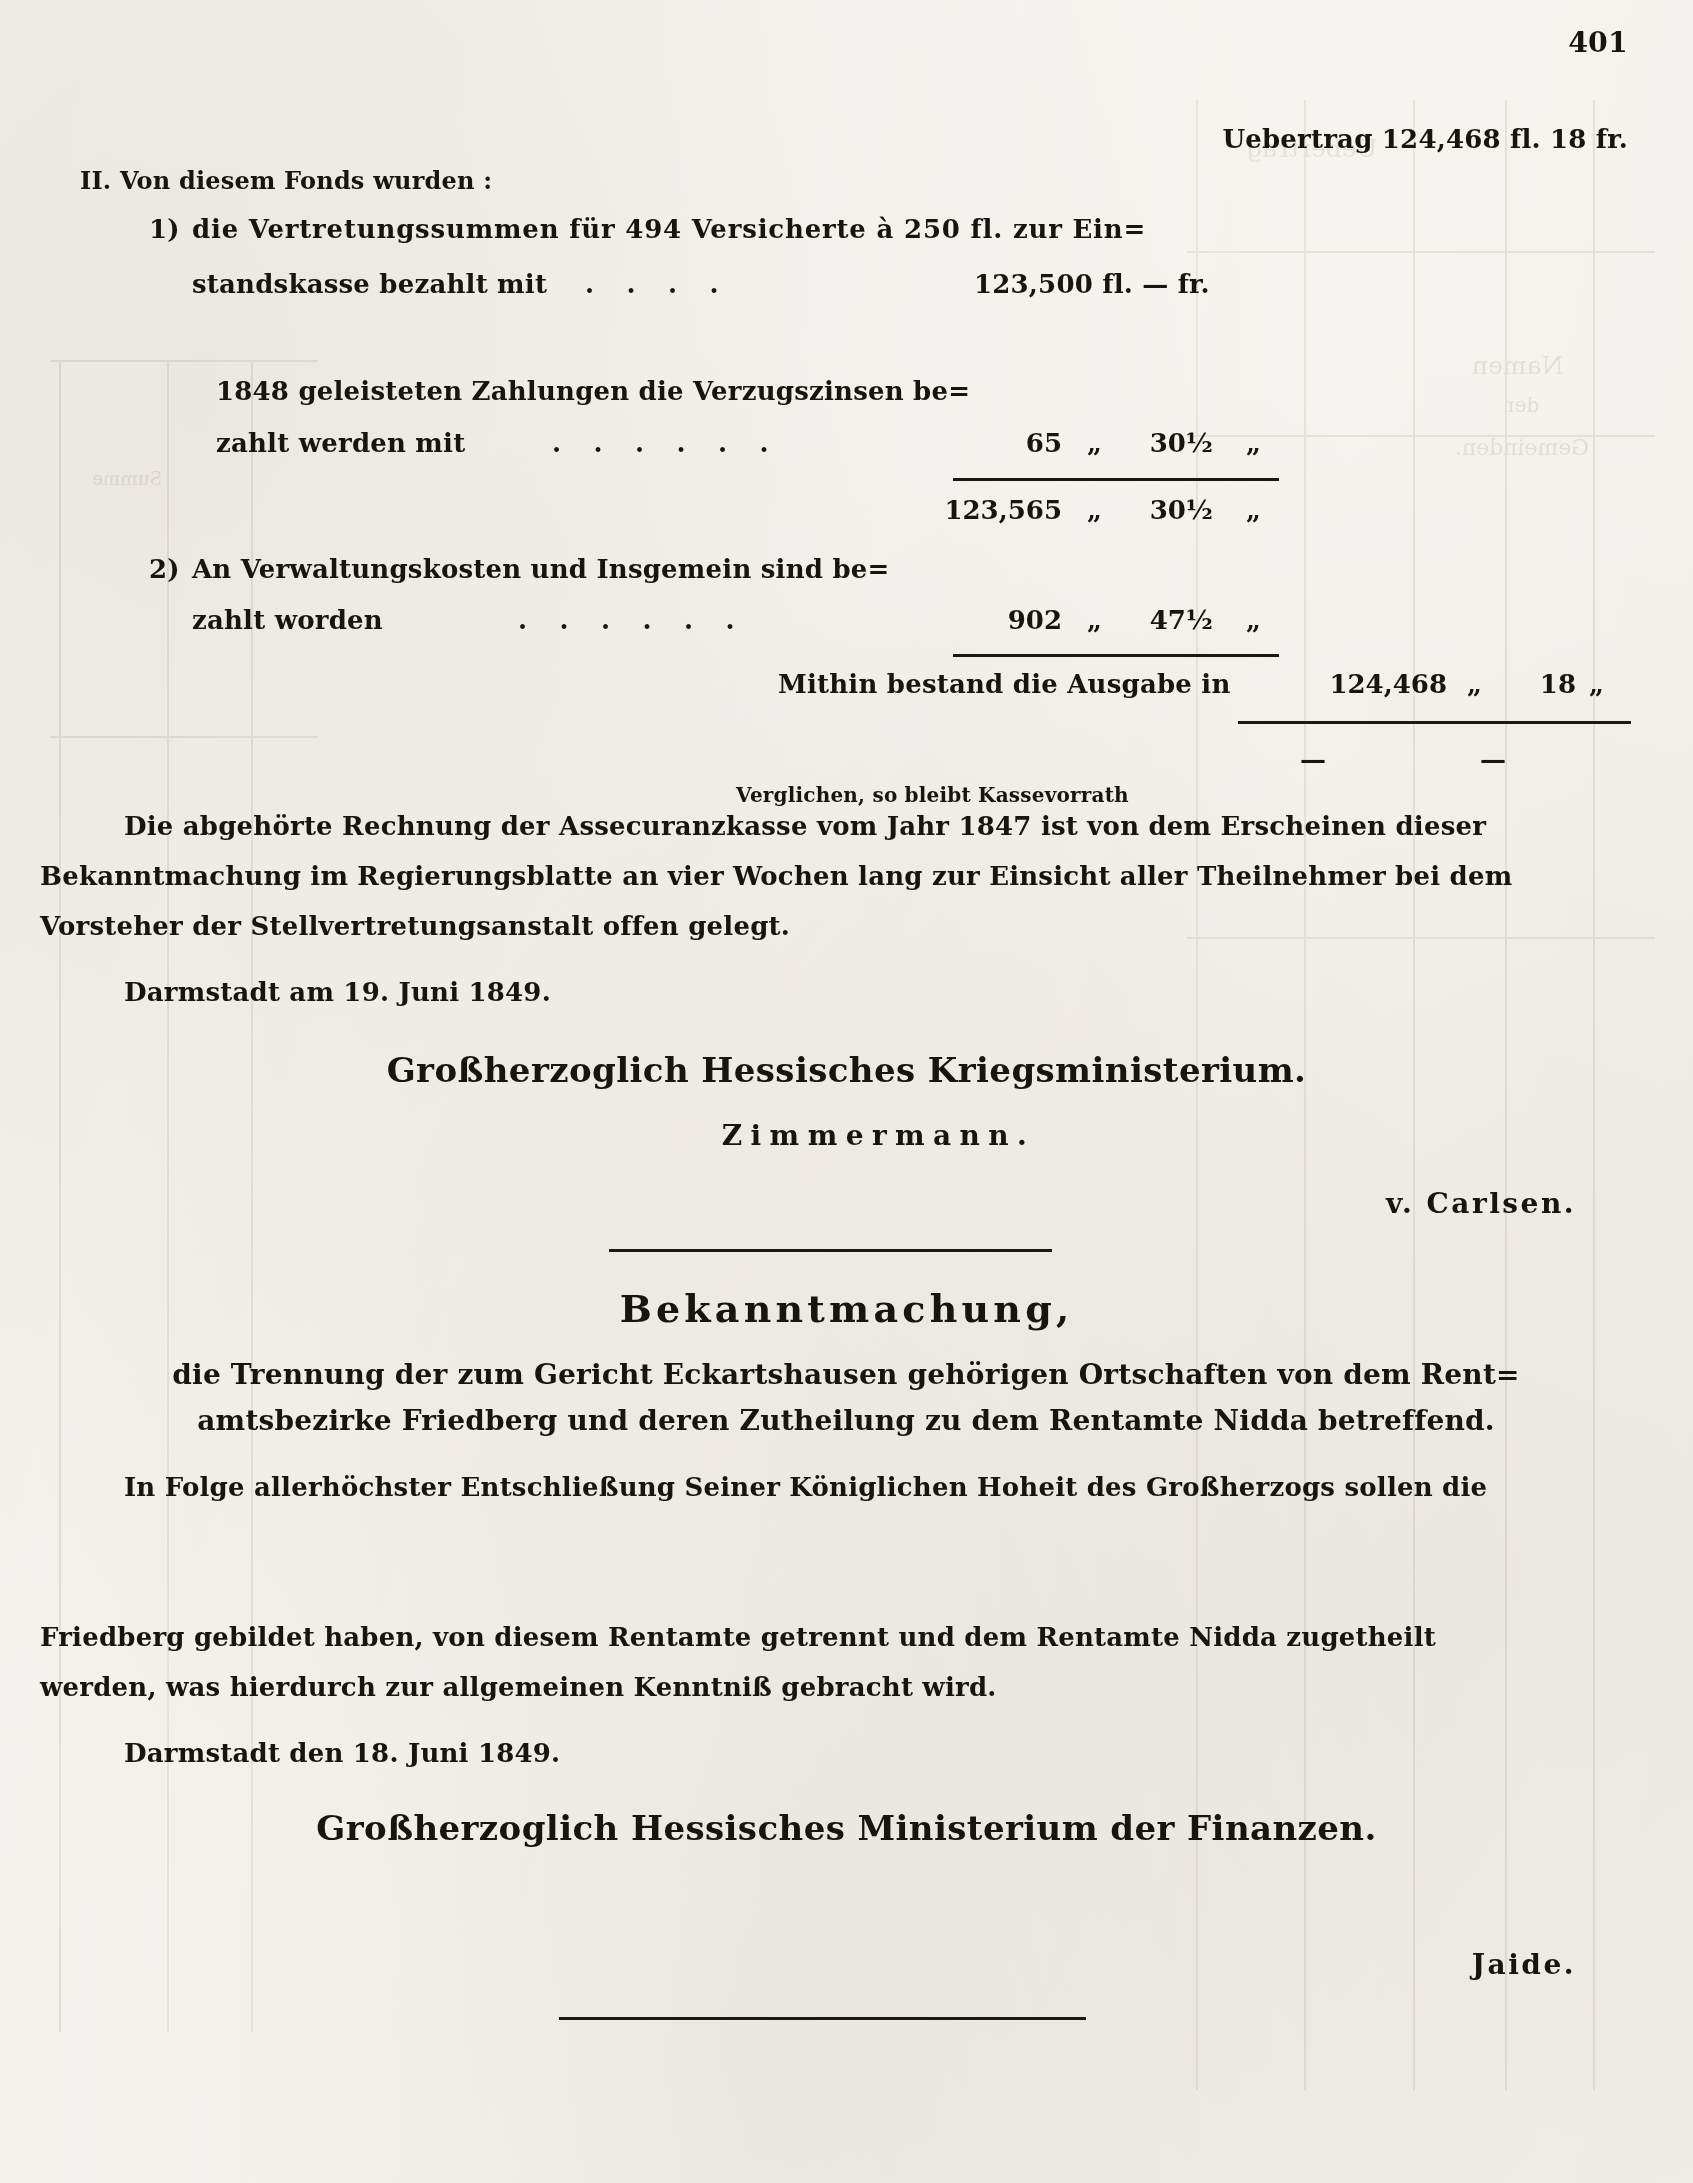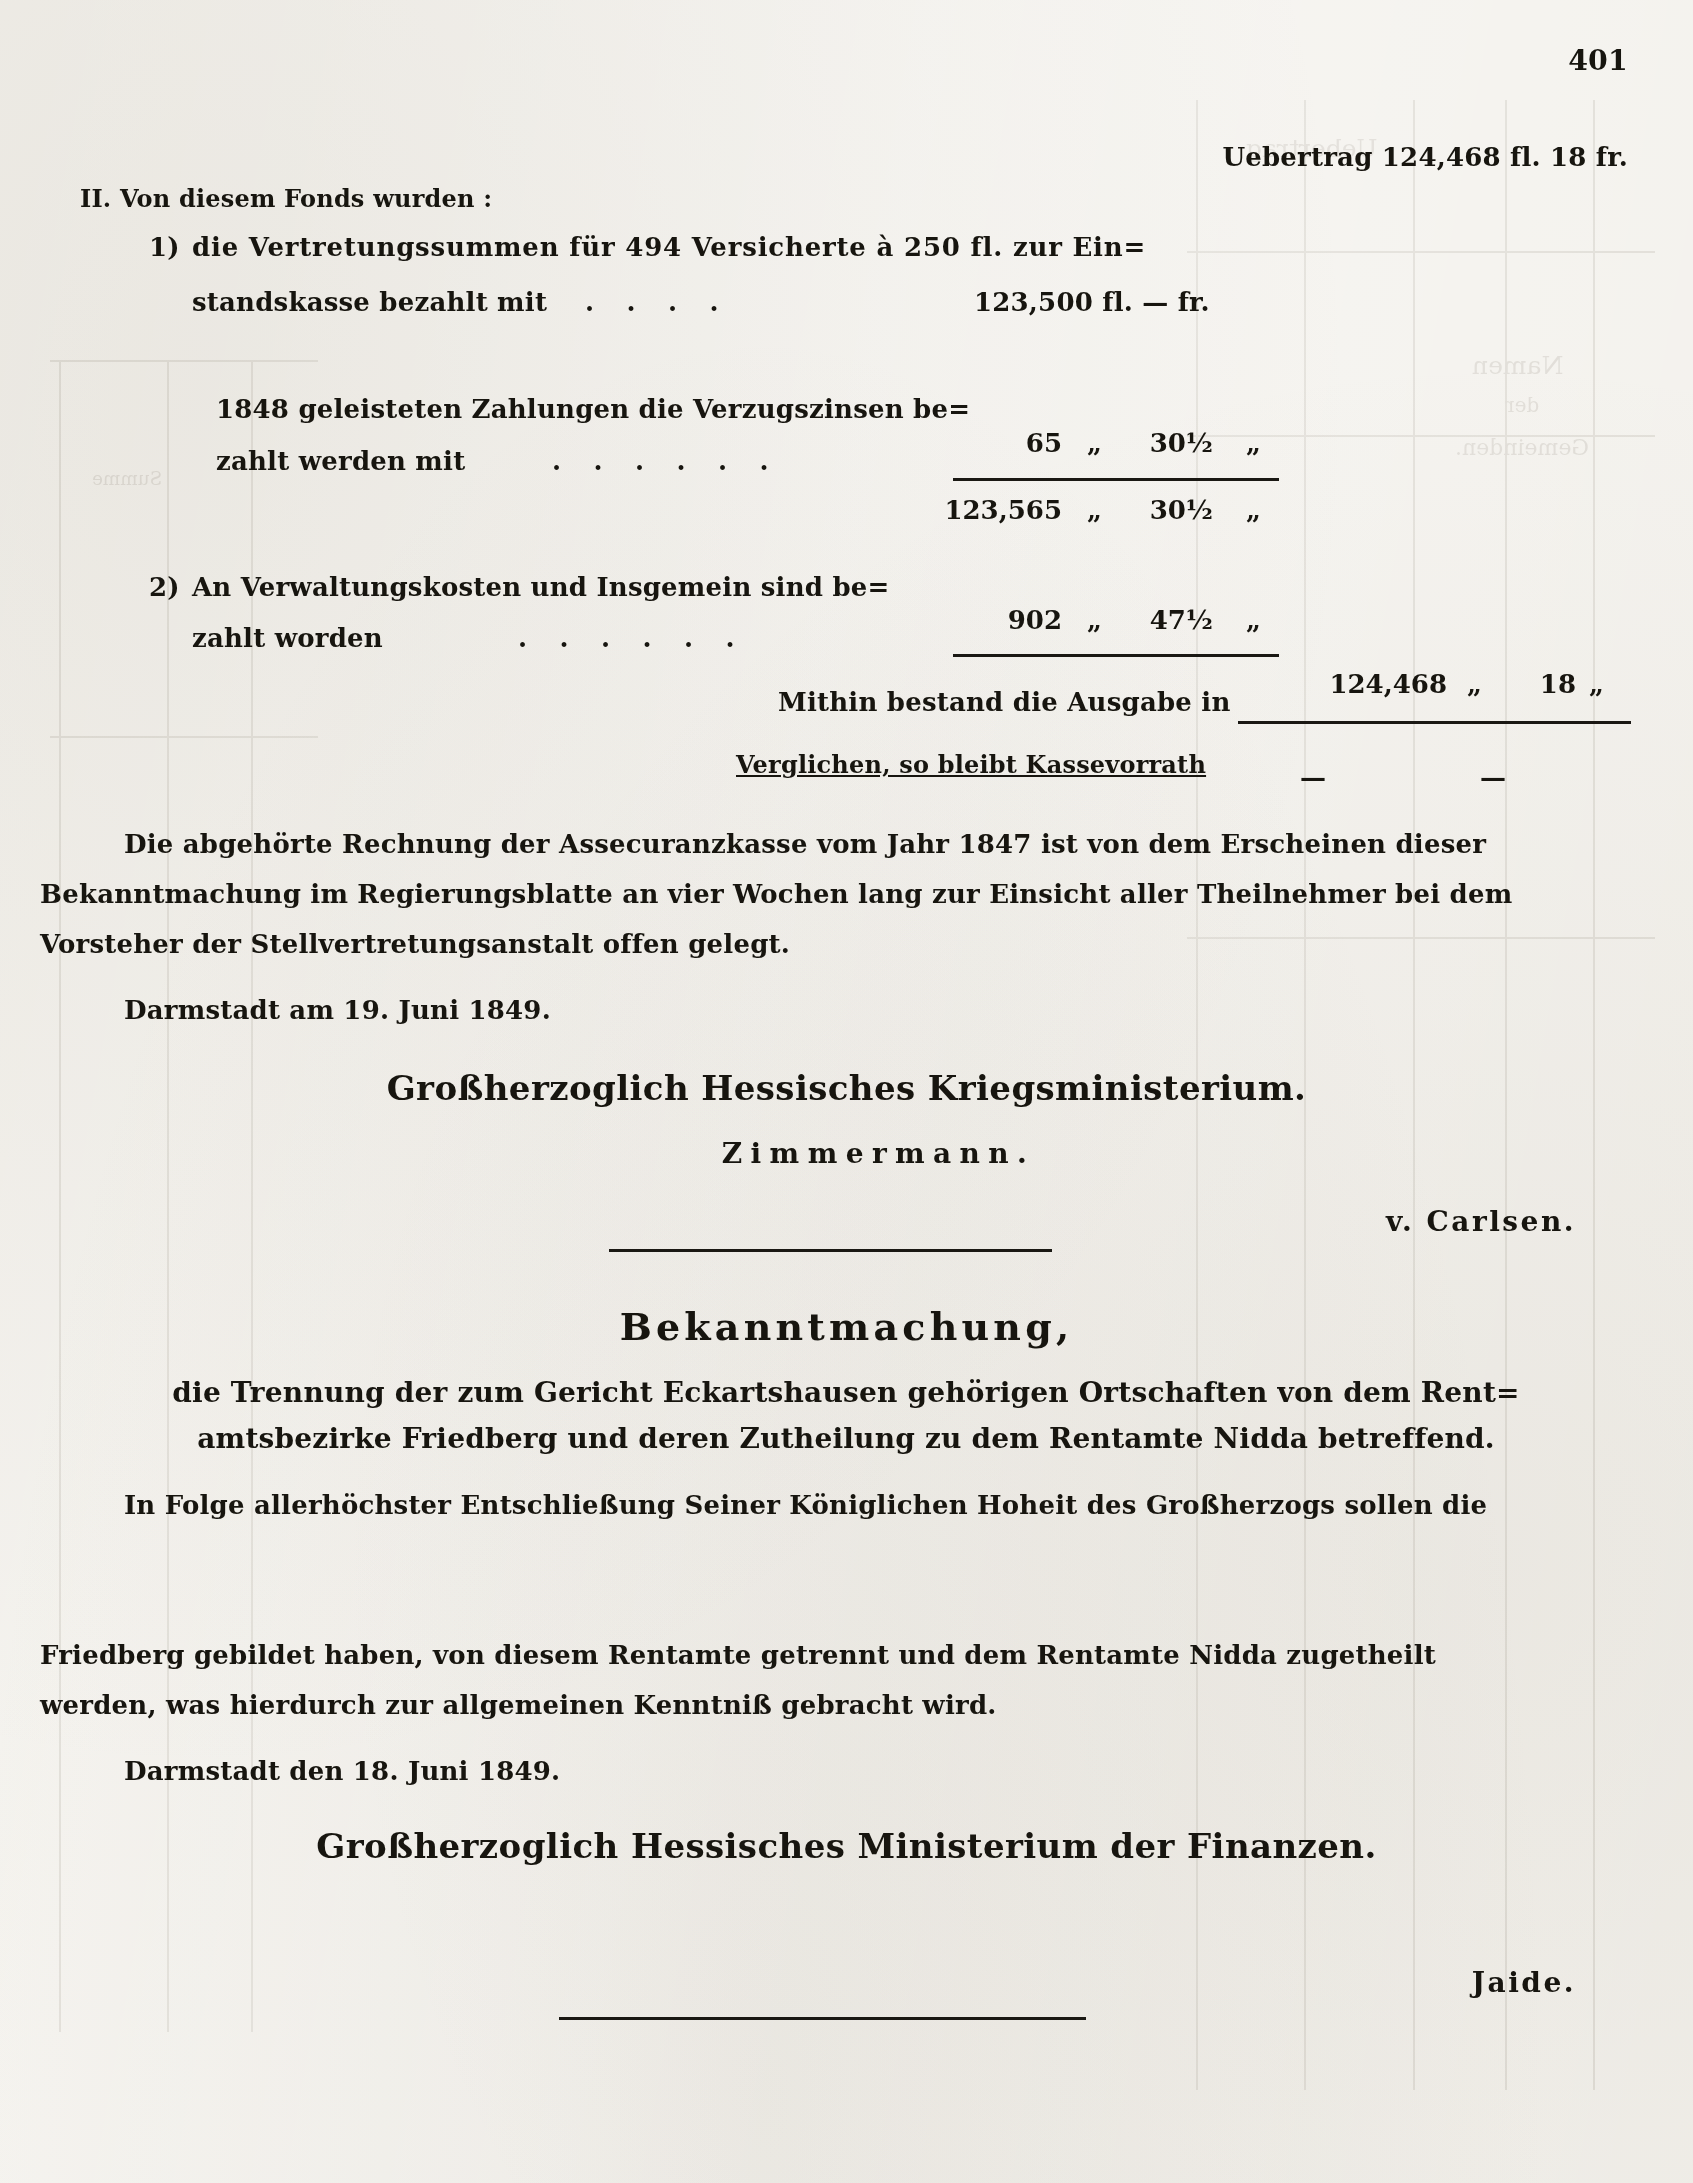--- a/index.html
+++ b/index.html
@@ -52,21 +52,20 @@
     pointer-events: none;
   }
   #content {
     position: absolute;
     inset: 0;
   }
   .fraktur {
     font-family: "DejaVu Serif", serif;
     font-weight: 700;
     letter-spacing: 0.2px;
-    margin-top: 18px;
   }
   .abs { position: absolute; white-space: nowrap; }
 
   
   .page-number {
     right: 65px; top: 25px;
     font-size: 28.4px; font-weight: 700;
     font-family: "DejaVu Serif", serif;
   }
   .carry {
@@ -219,21 +218,21 @@
     <div class="rule" style="left:953px; top:654px; width:326px;"></div>
 
     <div class="abs fraktur" style="left:778px; top:669px; font-size:26px;">Mithin bestand die Ausgabe in</div>
     <div class="amount" style="left:1238px; top:669px; width:209px;">124,468</div>
     <div class="unit-col" style="left:1467px; top:669px;">„</div>
     <div class="amount" style="left:1484px; top:669px; width:92px;">18</div>
     <div class="unit-col" style="left:1589px; top:669px;">„</div>
 
     <div class="rule" style="left:1238px; top:721px; width:393px;"></div>
 
-    <div class="abs fraktur" style="left:736px; top:732px; font-size:24px;text-decoration:underline;">Verglichen, so bleibt Kassevorrath</div>
+    <div class="abs fraktur" style="left:736px; top:783px; font-size:20px;">Verglichen, so bleibt Kassevorrath</div>
     <div class="abs fraktur" style="left:1300px; top:744px; font-size:26px;">—</div>
     <div class="abs fraktur" style="left:1480px; top:744px; font-size:26px;">—</div>
 
     <div class="abs fraktur" style="left:124px; top:811px; font-size:26px;">Die abgehörte Rechnung der Assecuranzkasse vom Jahr 1847 ist von dem Erscheinen dieser</div>
     <div class="abs fraktur" style="left:40px;  top:861px; font-size:26px;">Bekanntmachung im Regierungsblatte an vier Wochen lang zur Einsicht aller Theilnehmer bei dem</div>
     <div class="abs fraktur" style="left:40px;  top:911px; font-size:26px;">Vorsteher der Stellvertretungsanstalt offen gelegt.</div>
 
     <div class="abs fraktur" style="left:124px; top:977px; font-size:26px;">Darmstadt am 19. Juni 1849.</div>
 
     <div class="signature-big fraktur" style="top:1050px;">Großherzoglich Hessisches Kriegsministerium.</div>

